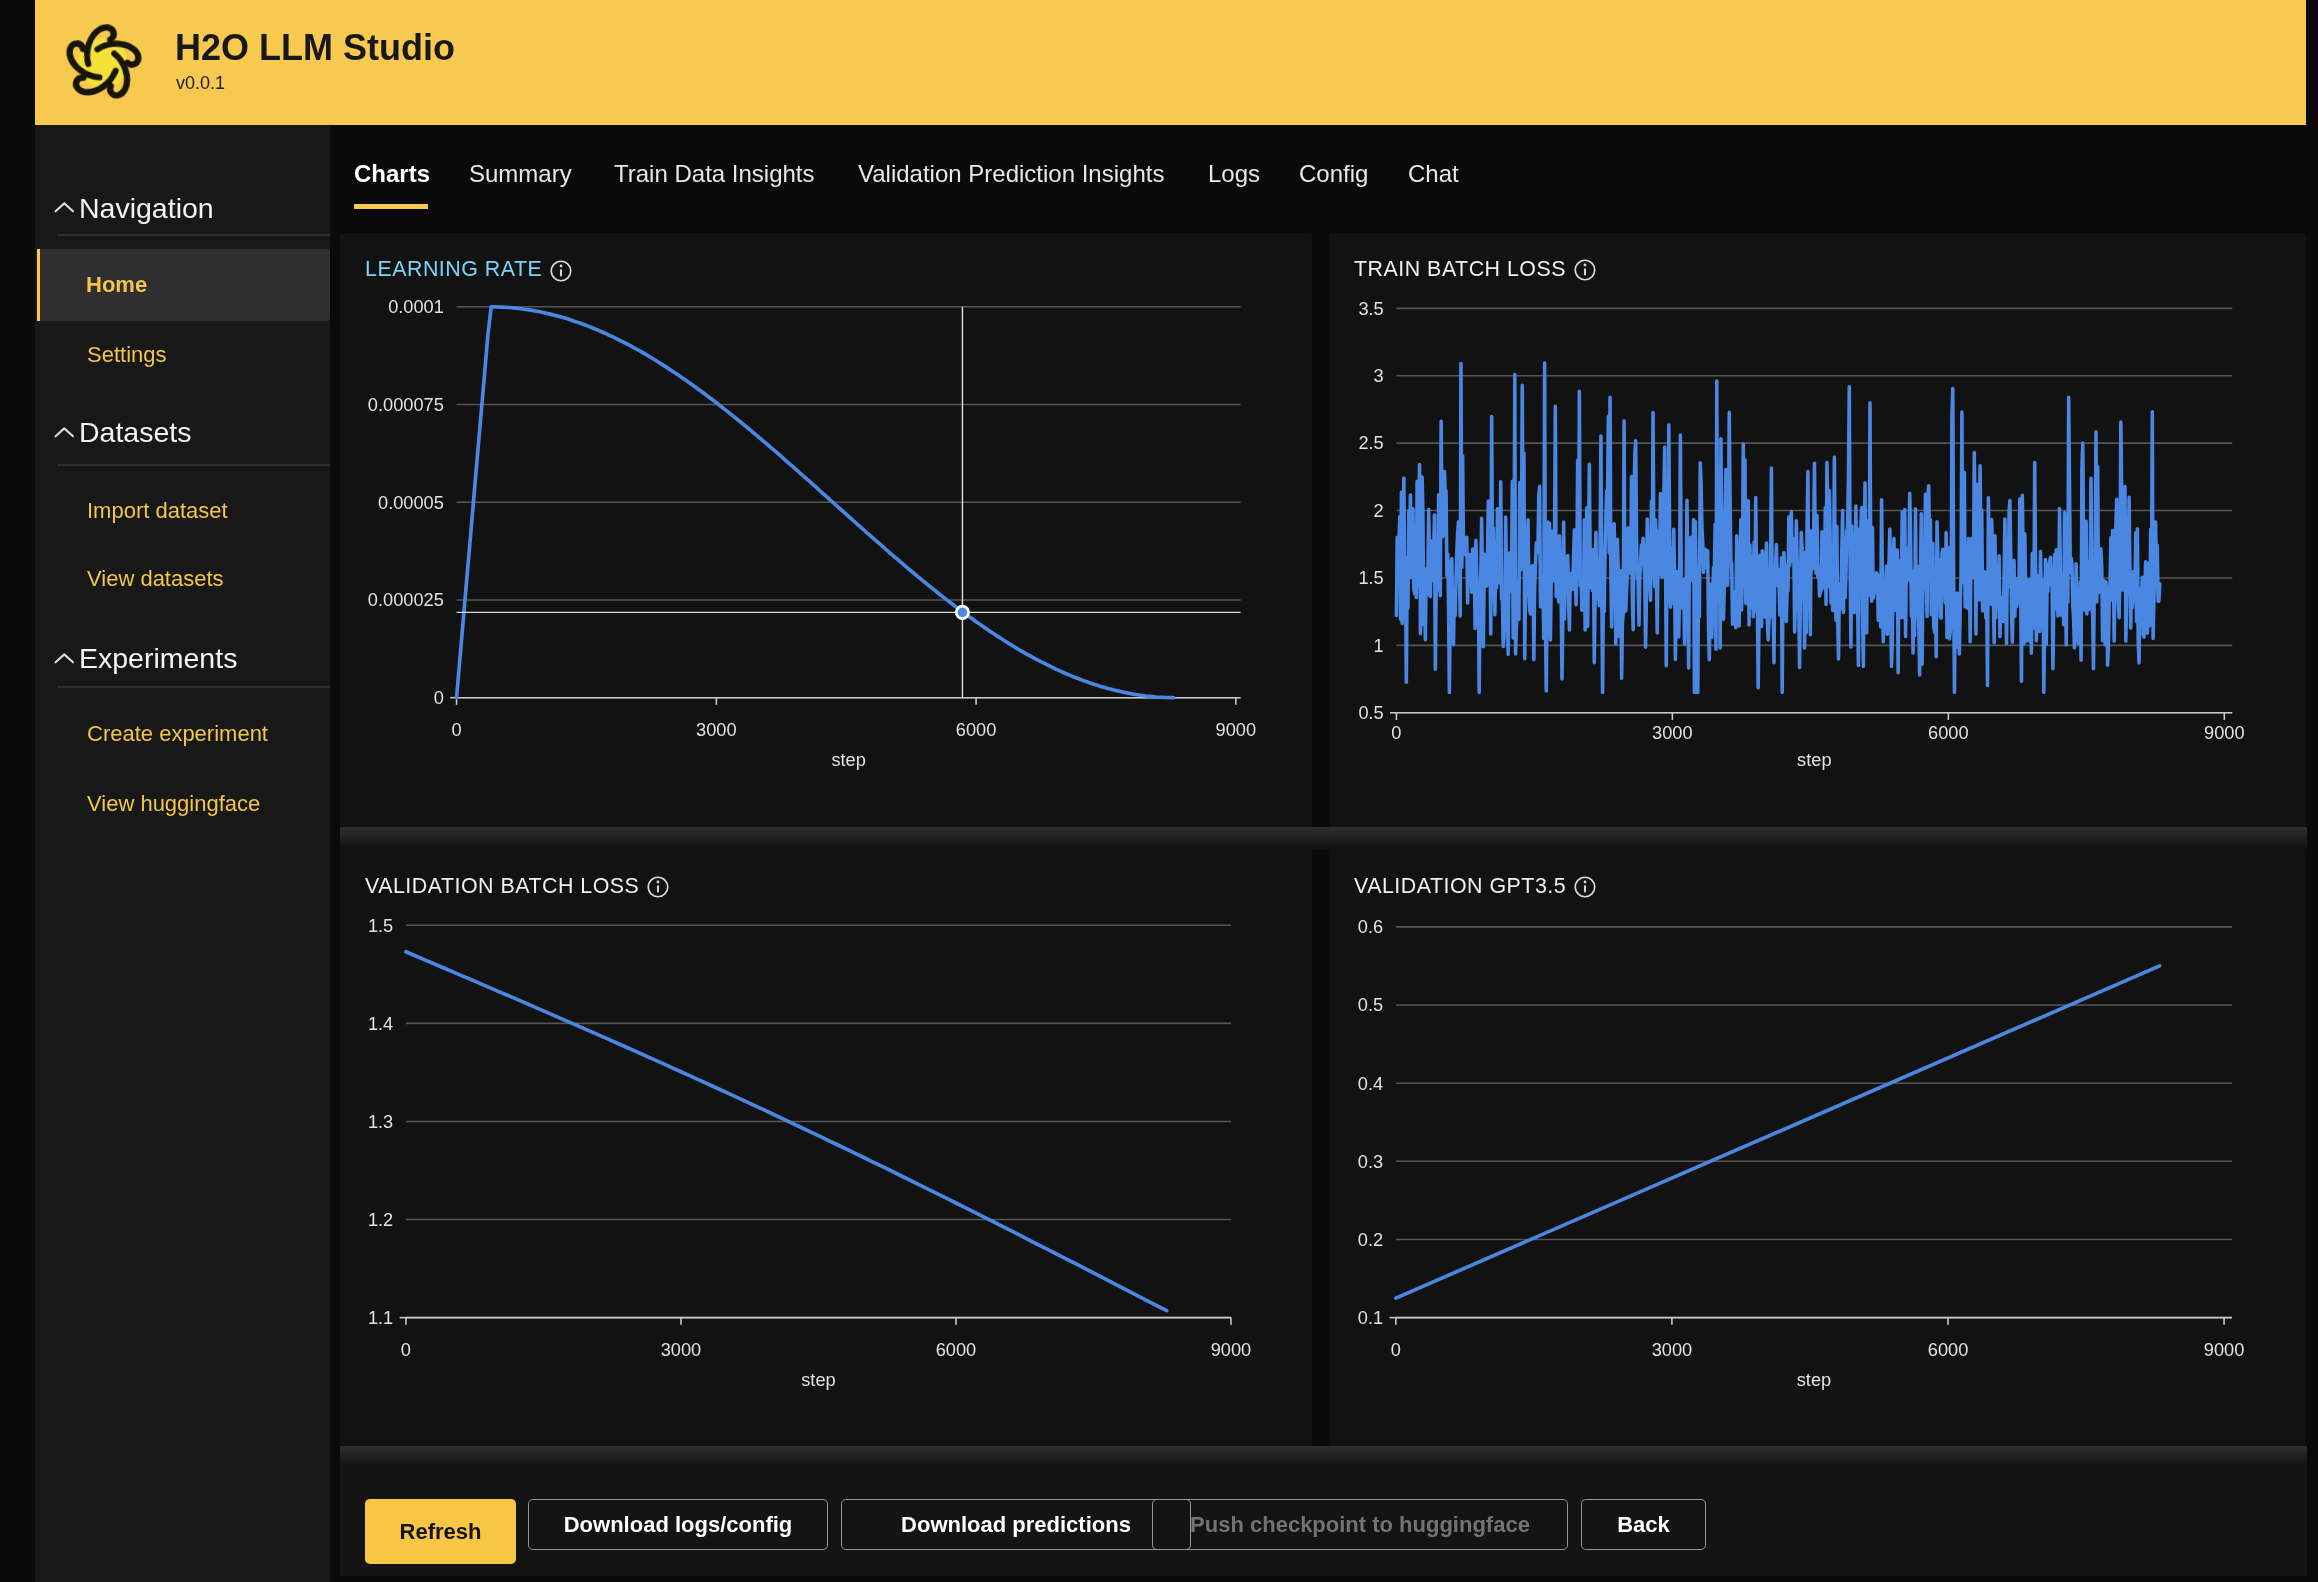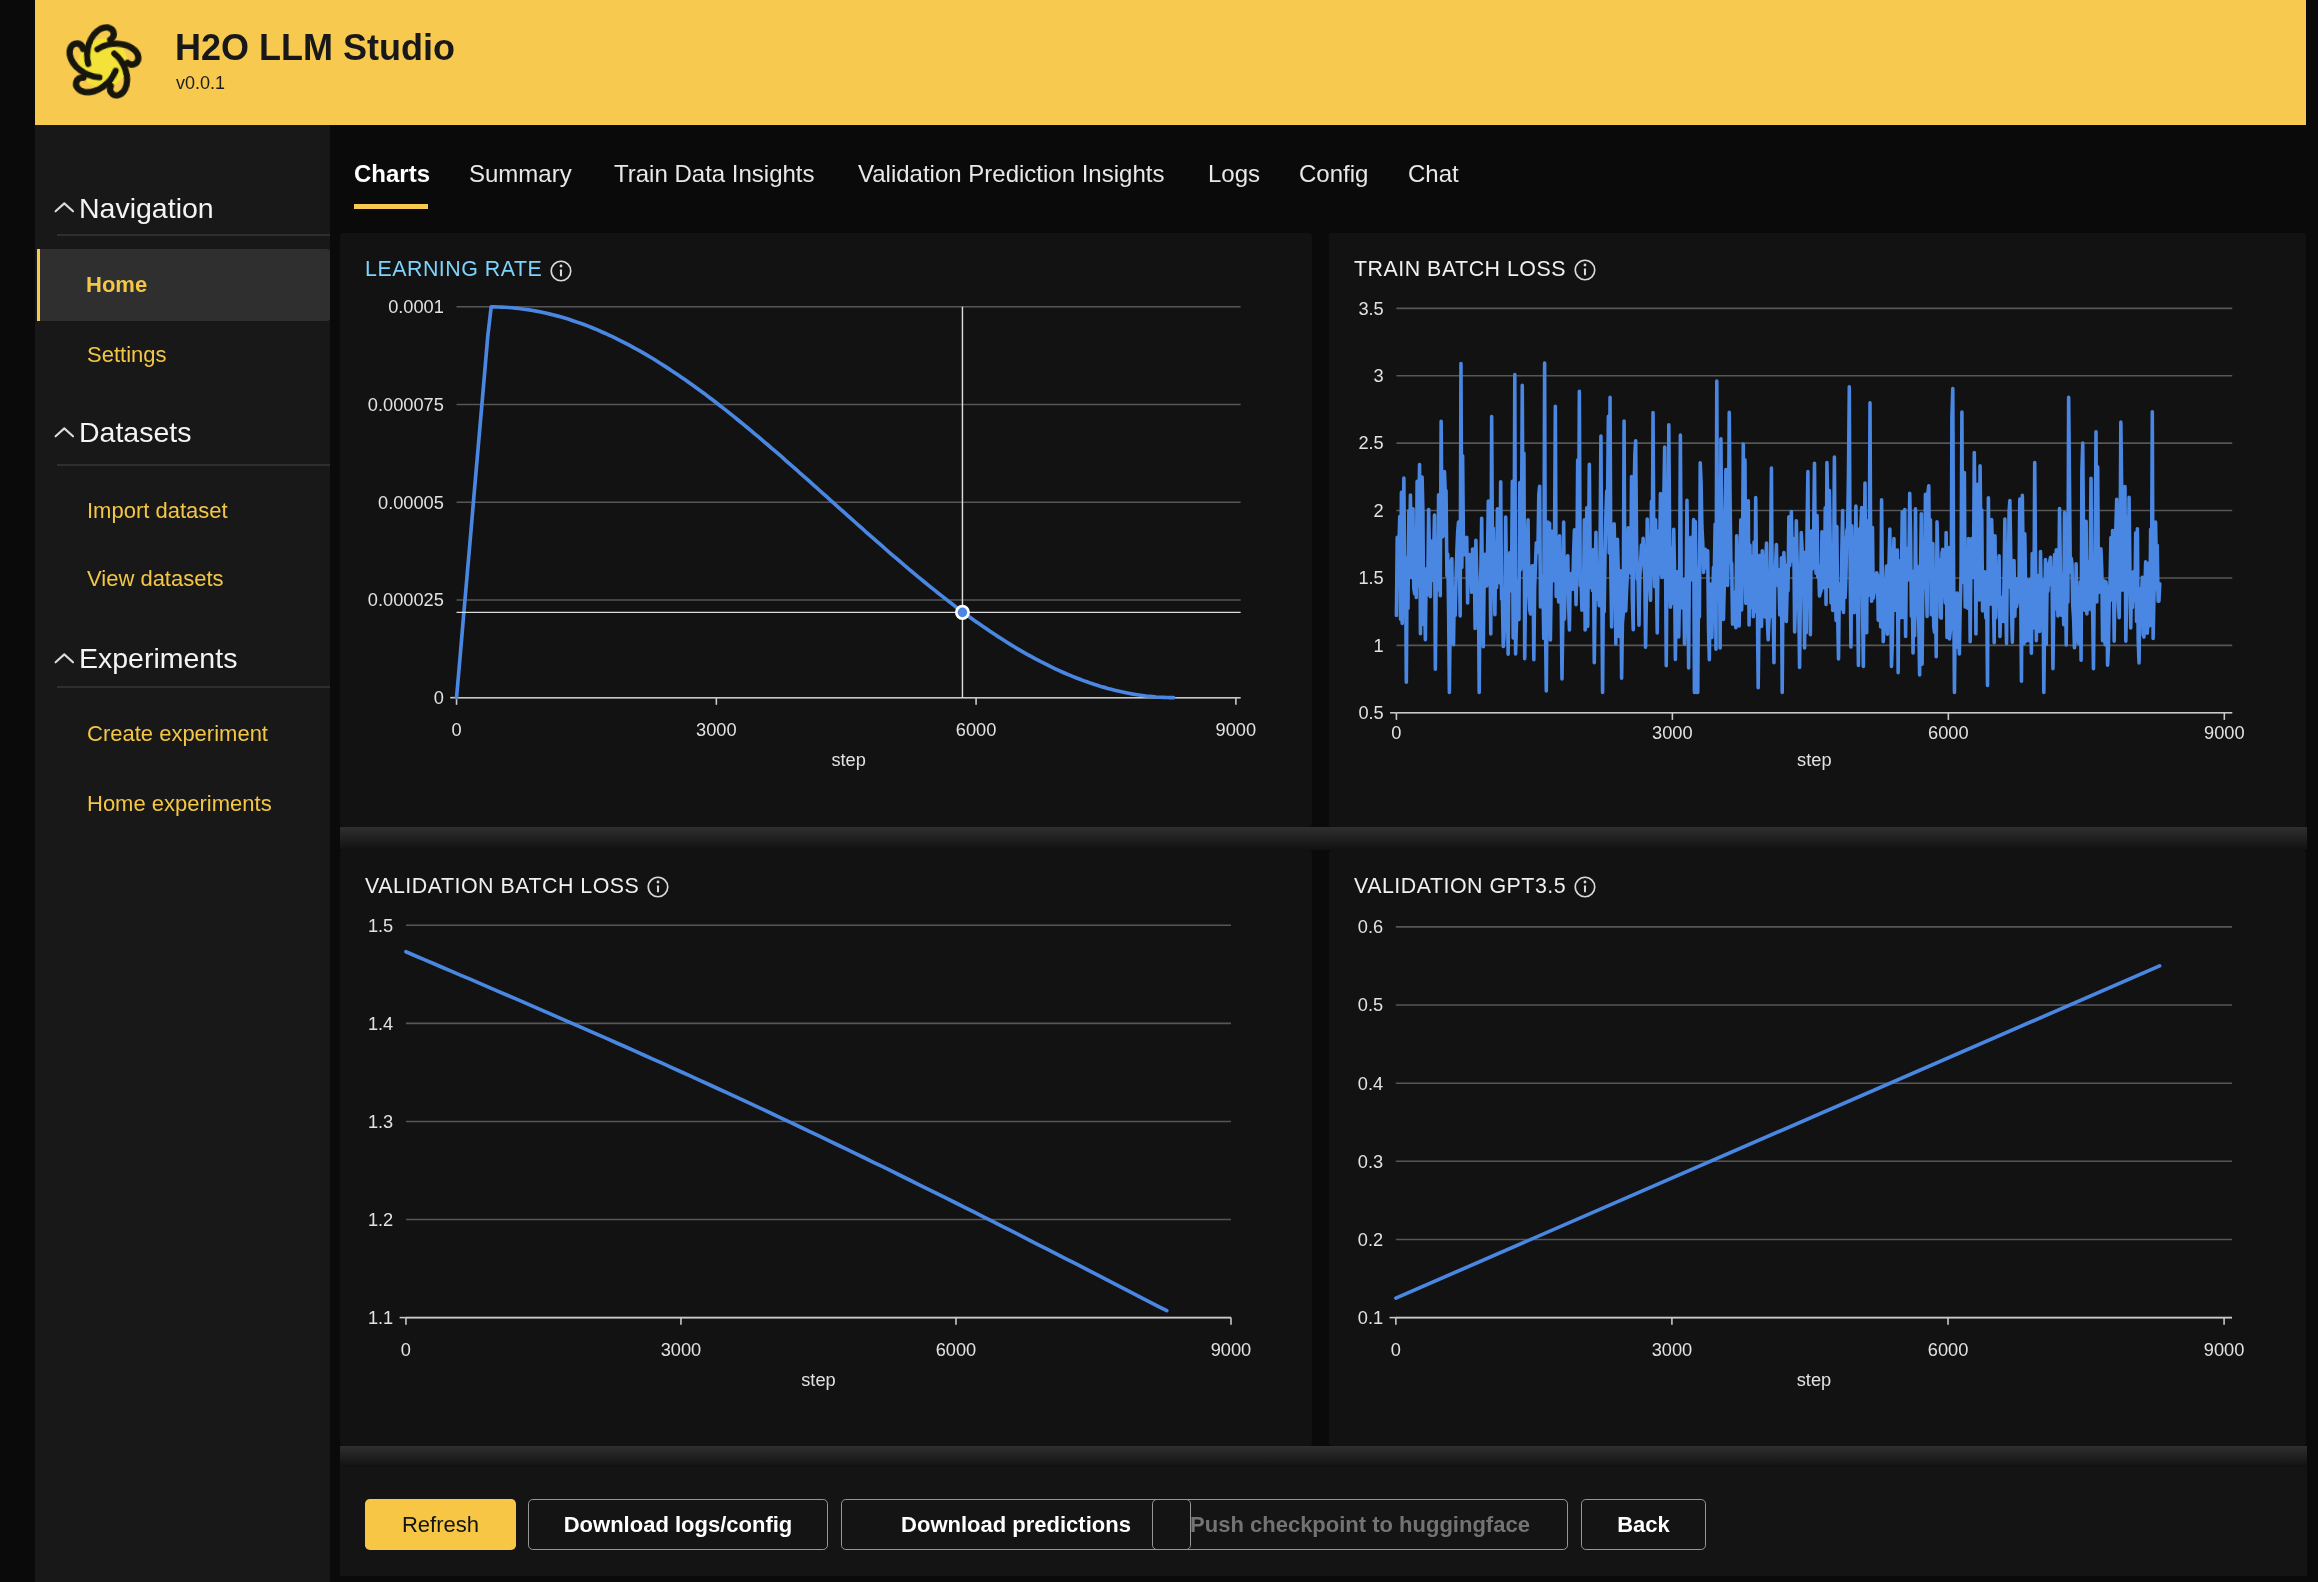--- a/index.html
+++ b/index.html
@@ -48,21 +48,21 @@
     <div style="position:absolute;left:44px;top:291px;font-size:28.5px;color:#F4F4F4">Datasets</div>
     <div style="position:absolute;left:22px;top:339px;right:0;height:1.6px;background:#2E2E2E"></div>
     <div style="position:absolute;left:52px;top:373px;font-size:22px;color:#F3C645">Import dataset</div>
     <div style="position:absolute;left:52px;top:441px;font-size:22px;color:#F3C645">View datasets</div>
     <svg style="position:absolute;left:19px;top:527px" width="20.6" height="12.7" viewBox="0 0 26 16">
       <polyline points="2,13 13,3 24,13" fill="none" stroke="#DCDCDC" stroke-width="2.6" stroke-linecap="round" stroke-linejoin="round"></polyline>
     </svg>
     <div style="position:absolute;left:44px;top:517px;font-size:28.5px;color:#F4F4F4">Experiments</div>
     <div style="position:absolute;left:22px;top:561px;right:0;height:1.6px;background:#2E2E2E"></div>
     <div style="position:absolute;left:52px;top:596px;font-size:22px;color:#F3C645">Create experiment</div>
-    <div style="position:absolute;left:52px;top:666px;font-size:22px;color:#F3C645">Home experiments</div>
+    <div style="position:absolute;left:52px;top:666px;font-size:22px;color:#F3C645">View huggingface</div>
   </div>
 <div style="position:absolute;left:354px;top:160px;font-size:24px;font-weight:bold;color:#FFFFFF">Charts</div>
 <div style="position:absolute;left:469px;top:160px;font-size:24px;font-weight:normal;color:#E8E8E8">Summary</div>
 <div style="position:absolute;left:614px;top:160px;font-size:24px;font-weight:normal;color:#E8E8E8">Train Data Insights</div>
 <div style="position:absolute;left:858px;top:160px;font-size:24px;font-weight:normal;color:#E8E8E8">Validation Prediction Insights</div>
 <div style="position:absolute;left:1208px;top:160px;font-size:24px;font-weight:normal;color:#E8E8E8">Logs</div>
 <div style="position:absolute;left:1299px;top:160px;font-size:24px;font-weight:normal;color:#E8E8E8">Config</div>
 <div style="position:absolute;left:1408px;top:160px;font-size:24px;font-weight:normal;color:#E8E8E8">Chat</div>
 <div style="position:absolute;left:354px;top:204px;width:74px;height:4.8px;background:#F7CA4F"></div>
 <div style="position:absolute;left:340px;top:233px;width:972px;height:594px;background:#121212;border-radius:3.2px">
@@ -195,17 +195,17 @@
       <text x="432.3" y="638" text-anchor="middle" font-size="23" fill="#E2E2E2" font-family="Liberation Sans, sans-serif">3000</text>
       <text x="780.7" y="638" text-anchor="middle" font-size="23" fill="#E2E2E2" font-family="Liberation Sans, sans-serif">6000</text>
       <text x="1129.0" y="638" text-anchor="middle" font-size="23" fill="#E2E2E2" font-family="Liberation Sans, sans-serif">9000</text>
       <text x="611.5" y="676" text-anchor="middle" font-size="23" fill="#E2E2E2" font-family="Liberation Sans, sans-serif">step</text>
       <path d="M84.0 565.4L1047.7 146.3" fill="none" stroke="#4A87E2" stroke-width="4.6" stroke-linejoin="round" stroke-linecap="round"></path>
     </svg>
   </div>
 <div style="position:absolute;left:340px;top:827px;width:1967px;height:23px;background:linear-gradient(180deg,#2F2F2F,#111111)"></div>
 <div style="position:absolute;left:340px;top:1446px;width:1967px;height:20.6px;background:linear-gradient(180deg,#2F2F2F,#111111)"></div>
 <div style="position:absolute;left:340px;top:1467px;width:1967px;height:109px;background:#141414"></div>
-<div style="position:absolute;left:365px;top:1499px;width:151px;height:51px;background:#F6C644;border-radius:4.8px;display:flex;align-items:center;justify-content:center;font-size:22px;font-weight:normal;color:#131313">Refresh</div>
+<div style="position:absolute;left:365px;top:1499px;width:151px;height:65px;background:#F6C644;border-radius:4.8px;display:flex;align-items:center;justify-content:center;font-size:22px;font-weight:bold;color:#131313">Refresh</div>
 <div style="position:absolute;left:528px;top:1499px;width:300px;height:51px;border:1.6px solid #969696;border-radius:4.8px;box-sizing:border-box;display:flex;align-items:center;justify-content:center;font-size:22px;font-weight:bold;color:#FFFFFF">Download logs/config</div>
 <div style="position:absolute;left:841px;top:1499px;width:350px;height:51px;border:1.6px solid #969696;border-radius:4.8px;box-sizing:border-box;display:flex;align-items:center;justify-content:center;font-size:22px;font-weight:bold;color:#FFFFFF">Download predictions</div>
 <div style="position:absolute;left:1152px;top:1499px;width:416px;height:51px;border:1.6px solid #969696;border-radius:4.8px;box-sizing:border-box;display:flex;align-items:center;justify-content:center;font-size:22px;font-weight:bold;color:#737373">Push checkpoint to huggingface</div>
 <div style="position:absolute;left:1581px;top:1499px;width:125px;height:51px;border:1.6px solid #969696;border-radius:4.8px;box-sizing:border-box;display:flex;align-items:center;justify-content:center;font-size:22px;font-weight:bold;color:#FFFFFF">Back</div>
 
 </body></html>

